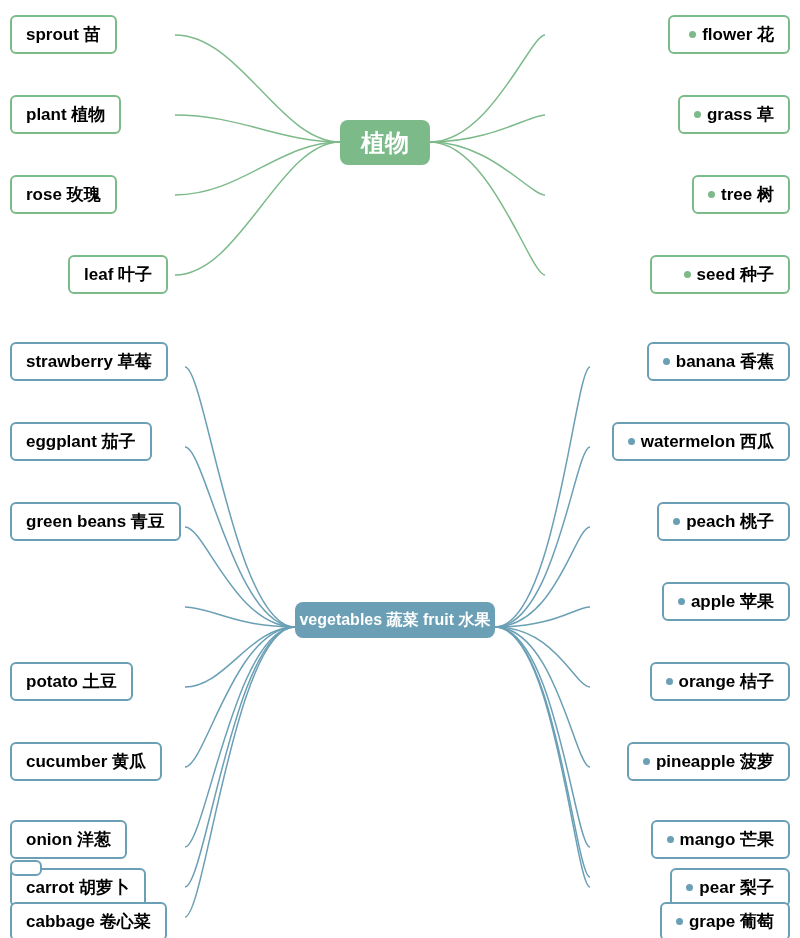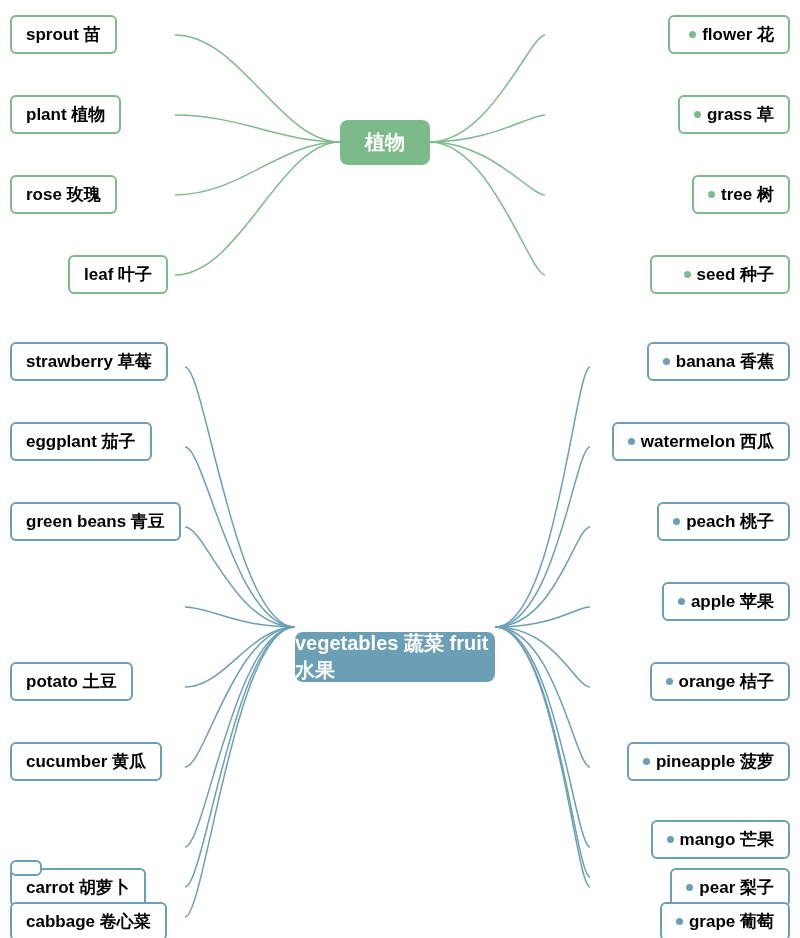--- a/index.html
+++ b/index.html
@@ -29,42 +29,41 @@
       height: 620px;
       margin-top: 20px;
     }
 
     .center-node {
       position: absolute;
       display: flex;
       align-items: center;
       justify-content: center;
       border-radius: 8px;
-      font-size: 20px;
+      font-size: 24px;
       font-weight: bold;
       color: #fff;
       z-index: 10;
     }
 
     .center-node-plants {
       background: #7dba8a;
       width: 90px;
       height: 45px;
       left: 340px;
       top: 120px;
     }
 
     .center-node-food {
       background: #6a9fb5;
       width: 200px;
-      height: 50px;
+      height: 36px;
       left: 295px;
       top: 282px;
-      font-size: 20px;
-      margin-top: 30px;
+      font-size: 16px;
     }
 
     .leaf-node {
       position: absolute;
       border: 2px solid #7dba8a;
       border-radius: 6px;
       padding: 6px 14px;
       font-size: 17px;
       font-weight: bold;
       background: #fff;
@@ -198,20 +197,23 @@
     </div>
     <div class="leaf-node leaf-node-food" style="left:10px; top:182px;">
       <span>green beans 青豆</span>
     </div>
     <div class="leaf-node leaf-node-food" style="left:10px; top:342px;">
       <span>potato  土豆</span>
     </div>
     <div class="leaf-node leaf-node-food" style="left:10px; top:422px;">
       <span>cucumber 黄瓜</span>
     </div>
+    <div class="leaf-node leaf-node-food" style="left:10px; top:500px;">
+      <span>onion  洋葱</span>
+    </div>
     <div class="leaf-node leaf-node-food" style="left: 10px; top: 548px;">
       <span>carrot 胡萝卜</span>
     </div>
     <div class="leaf-node leaf-node-food" style="left:10px; top:540px;">
     </div>
     <div class="leaf-node leaf-node-food" style="left: 10px; top: 582px;">
       <span>cabbage 卷心菜</span>
     </div>
 
     <div class="leaf-node leaf-node-food" style="right:10px; top:22px;">

